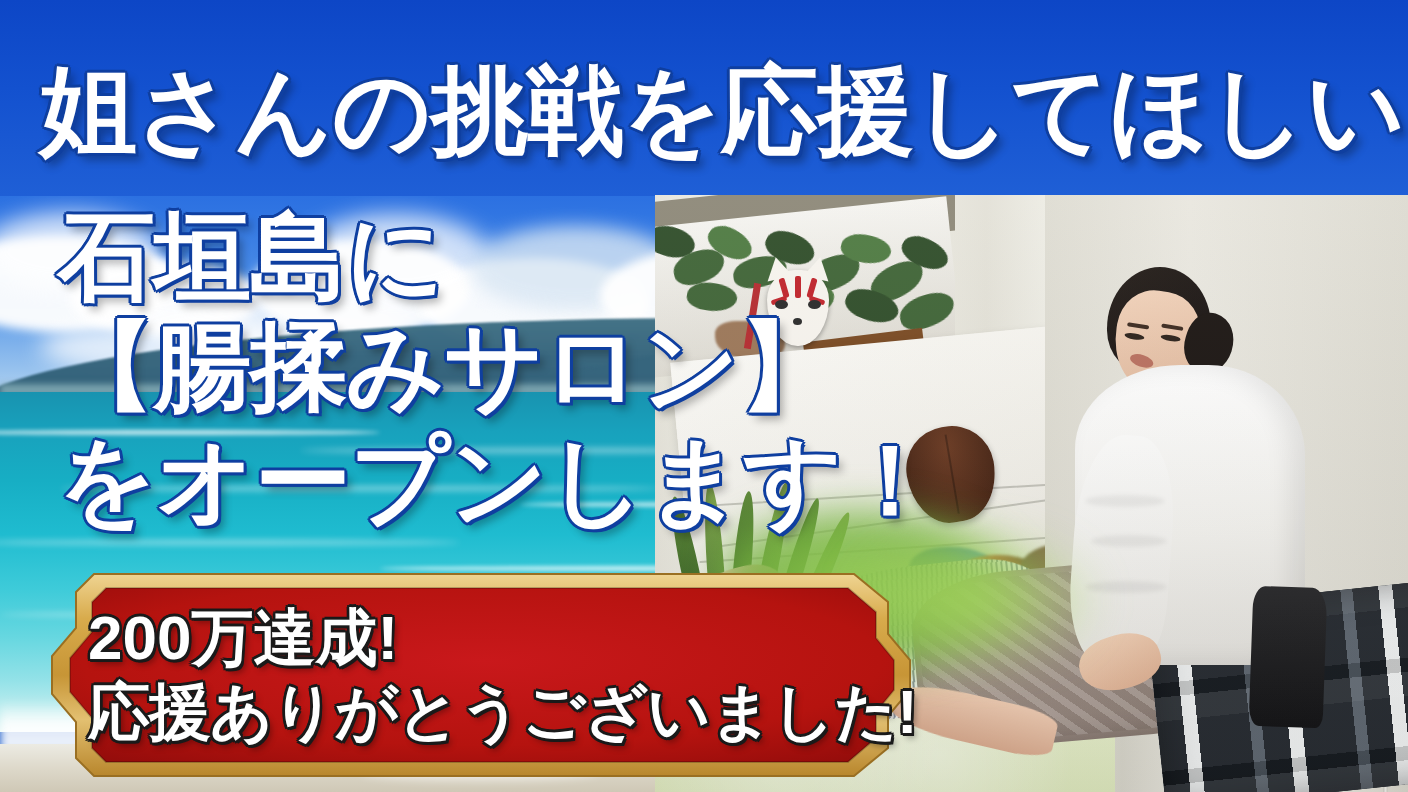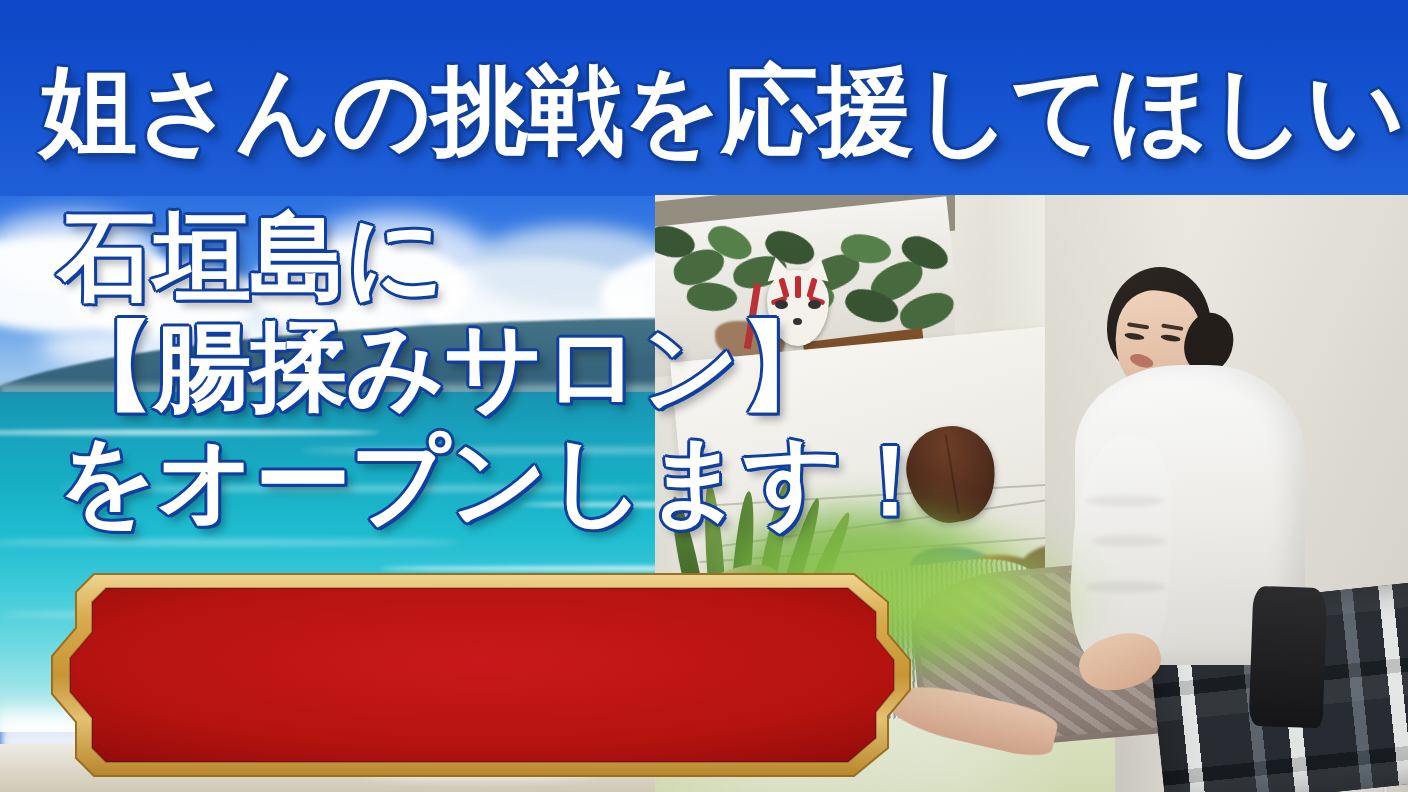--- a/index.html
+++ b/index.html
@@ -482,16 +482,18 @@
           <stop offset="100%" stop-color="#8e0b0a"></stop>
         </radialGradient>
       </defs>
 
       <path d="M34,20 L52,2 L812,2 L846,30 L846,62 L868,88 L868,118 L846,144 L846,176 L812,204 L52,204 L34,186 L34,150 L10,122 L10,84 L34,56 Z" fill="url(#goldg)" stroke="#9a6f22" stroke-width="2"></path>
 
       <path d="M50,30 L64,16 L806,16 L834,40 L834,66 L852,88 L852,118 L834,140 L834,166 L806,190 L64,190 L50,176 L50,146 L28,120 L28,86 L50,60 Z" fill="url(#redg)"></path>
       <path d="M50,30 L64,16 L806,16 L834,40 L834,66 L852,88 L852,118 L834,140 L834,166 L806,190 L64,190 L50,176 L50,146 L28,120 L28,86 L50,60 Z" fill="none" stroke="rgba(0,0,0,.22)" stroke-width="2"></path>
     </svg>
     <div class="banner-text">
+      <div class="bt-line bt-1">200万達成!</div>
+      <div class="bt-line bt-2">応援ありがとうございました!</div>
     </div>
   </div>
 
 </div>
 
 </body></html>

